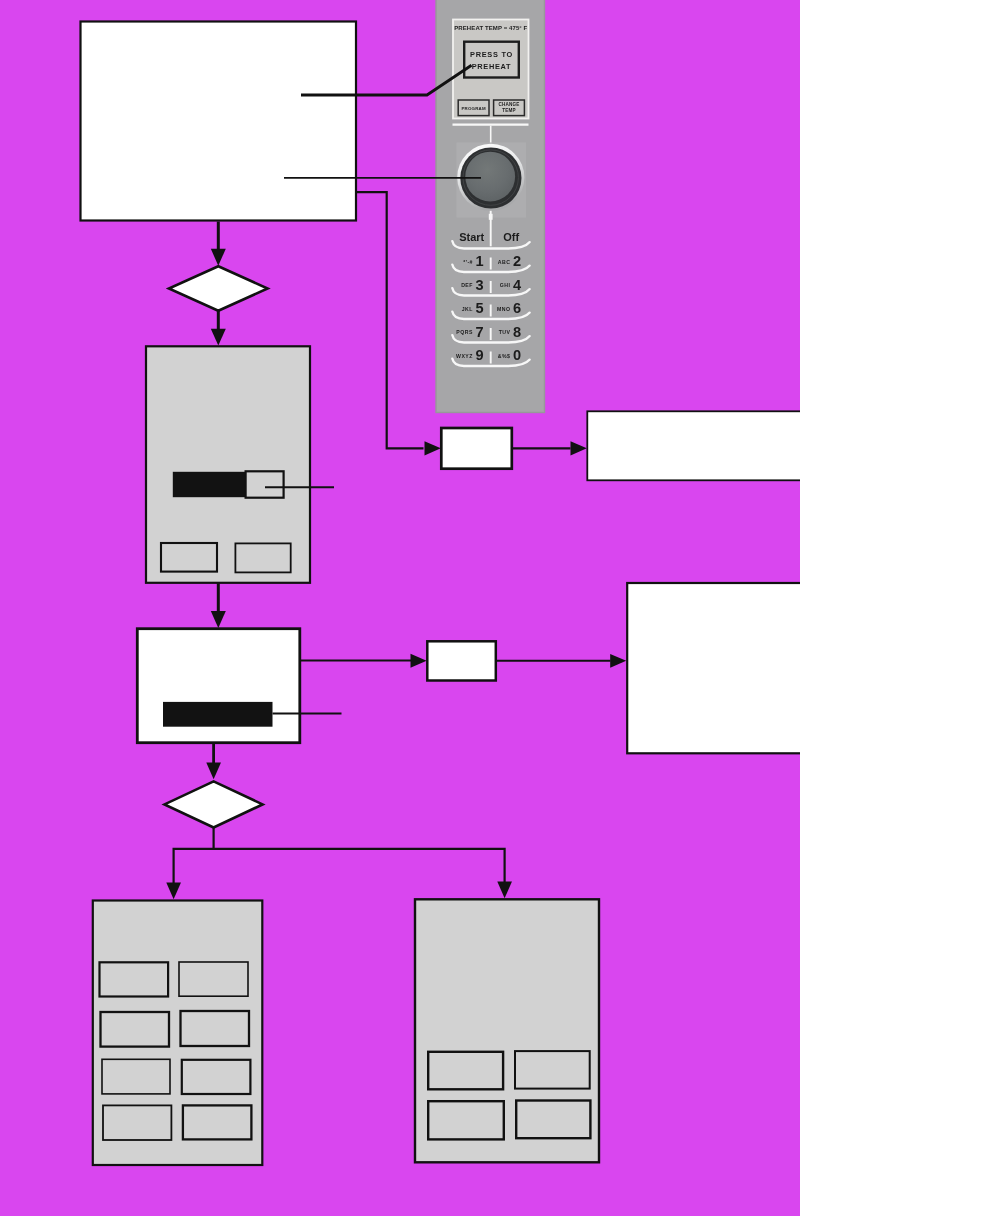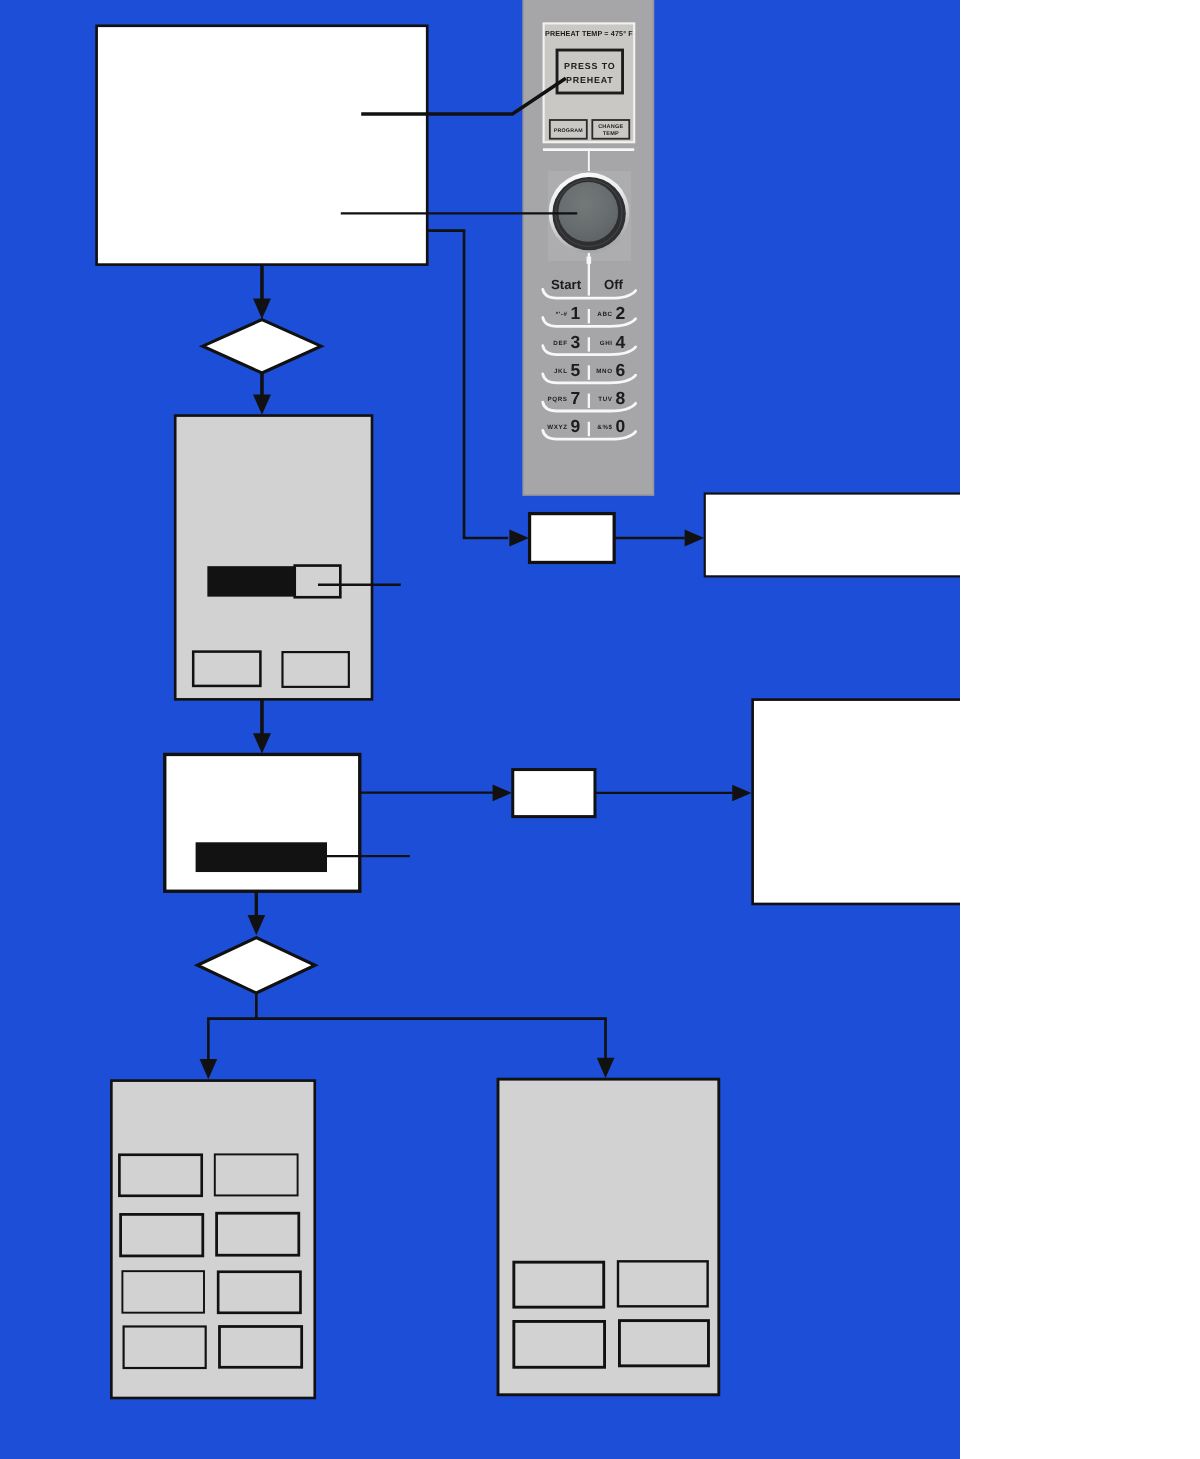--- a/index.html
+++ b/index.html
@@ -1,20 +1,20 @@
 <!DOCTYPE html>
 <html><head>
 <meta charset="utf-8">
 <style>
   html, body { margin: 0; padding: 0; background: #ffffff; }
   .canvas {
     position: relative;
     width: 800px;
     height: 1216px;
-    background: #1d4ed8;
+    background: #d946ef;
     overflow: hidden;
     font-family: "Liberation Sans", sans-serif;
   }
   svg { position: absolute; left: 0; top: 0; }
   text { font-family: "Liberation Sans", sans-serif; fill: #1c1c1c; }
   .flow-stroke { stroke: #111111; fill: none; }
   .arrowhead { fill: #111111; stroke: none; }
   .white-line { stroke: #f7f7f7; fill: none; }
 </style>
 </head>

